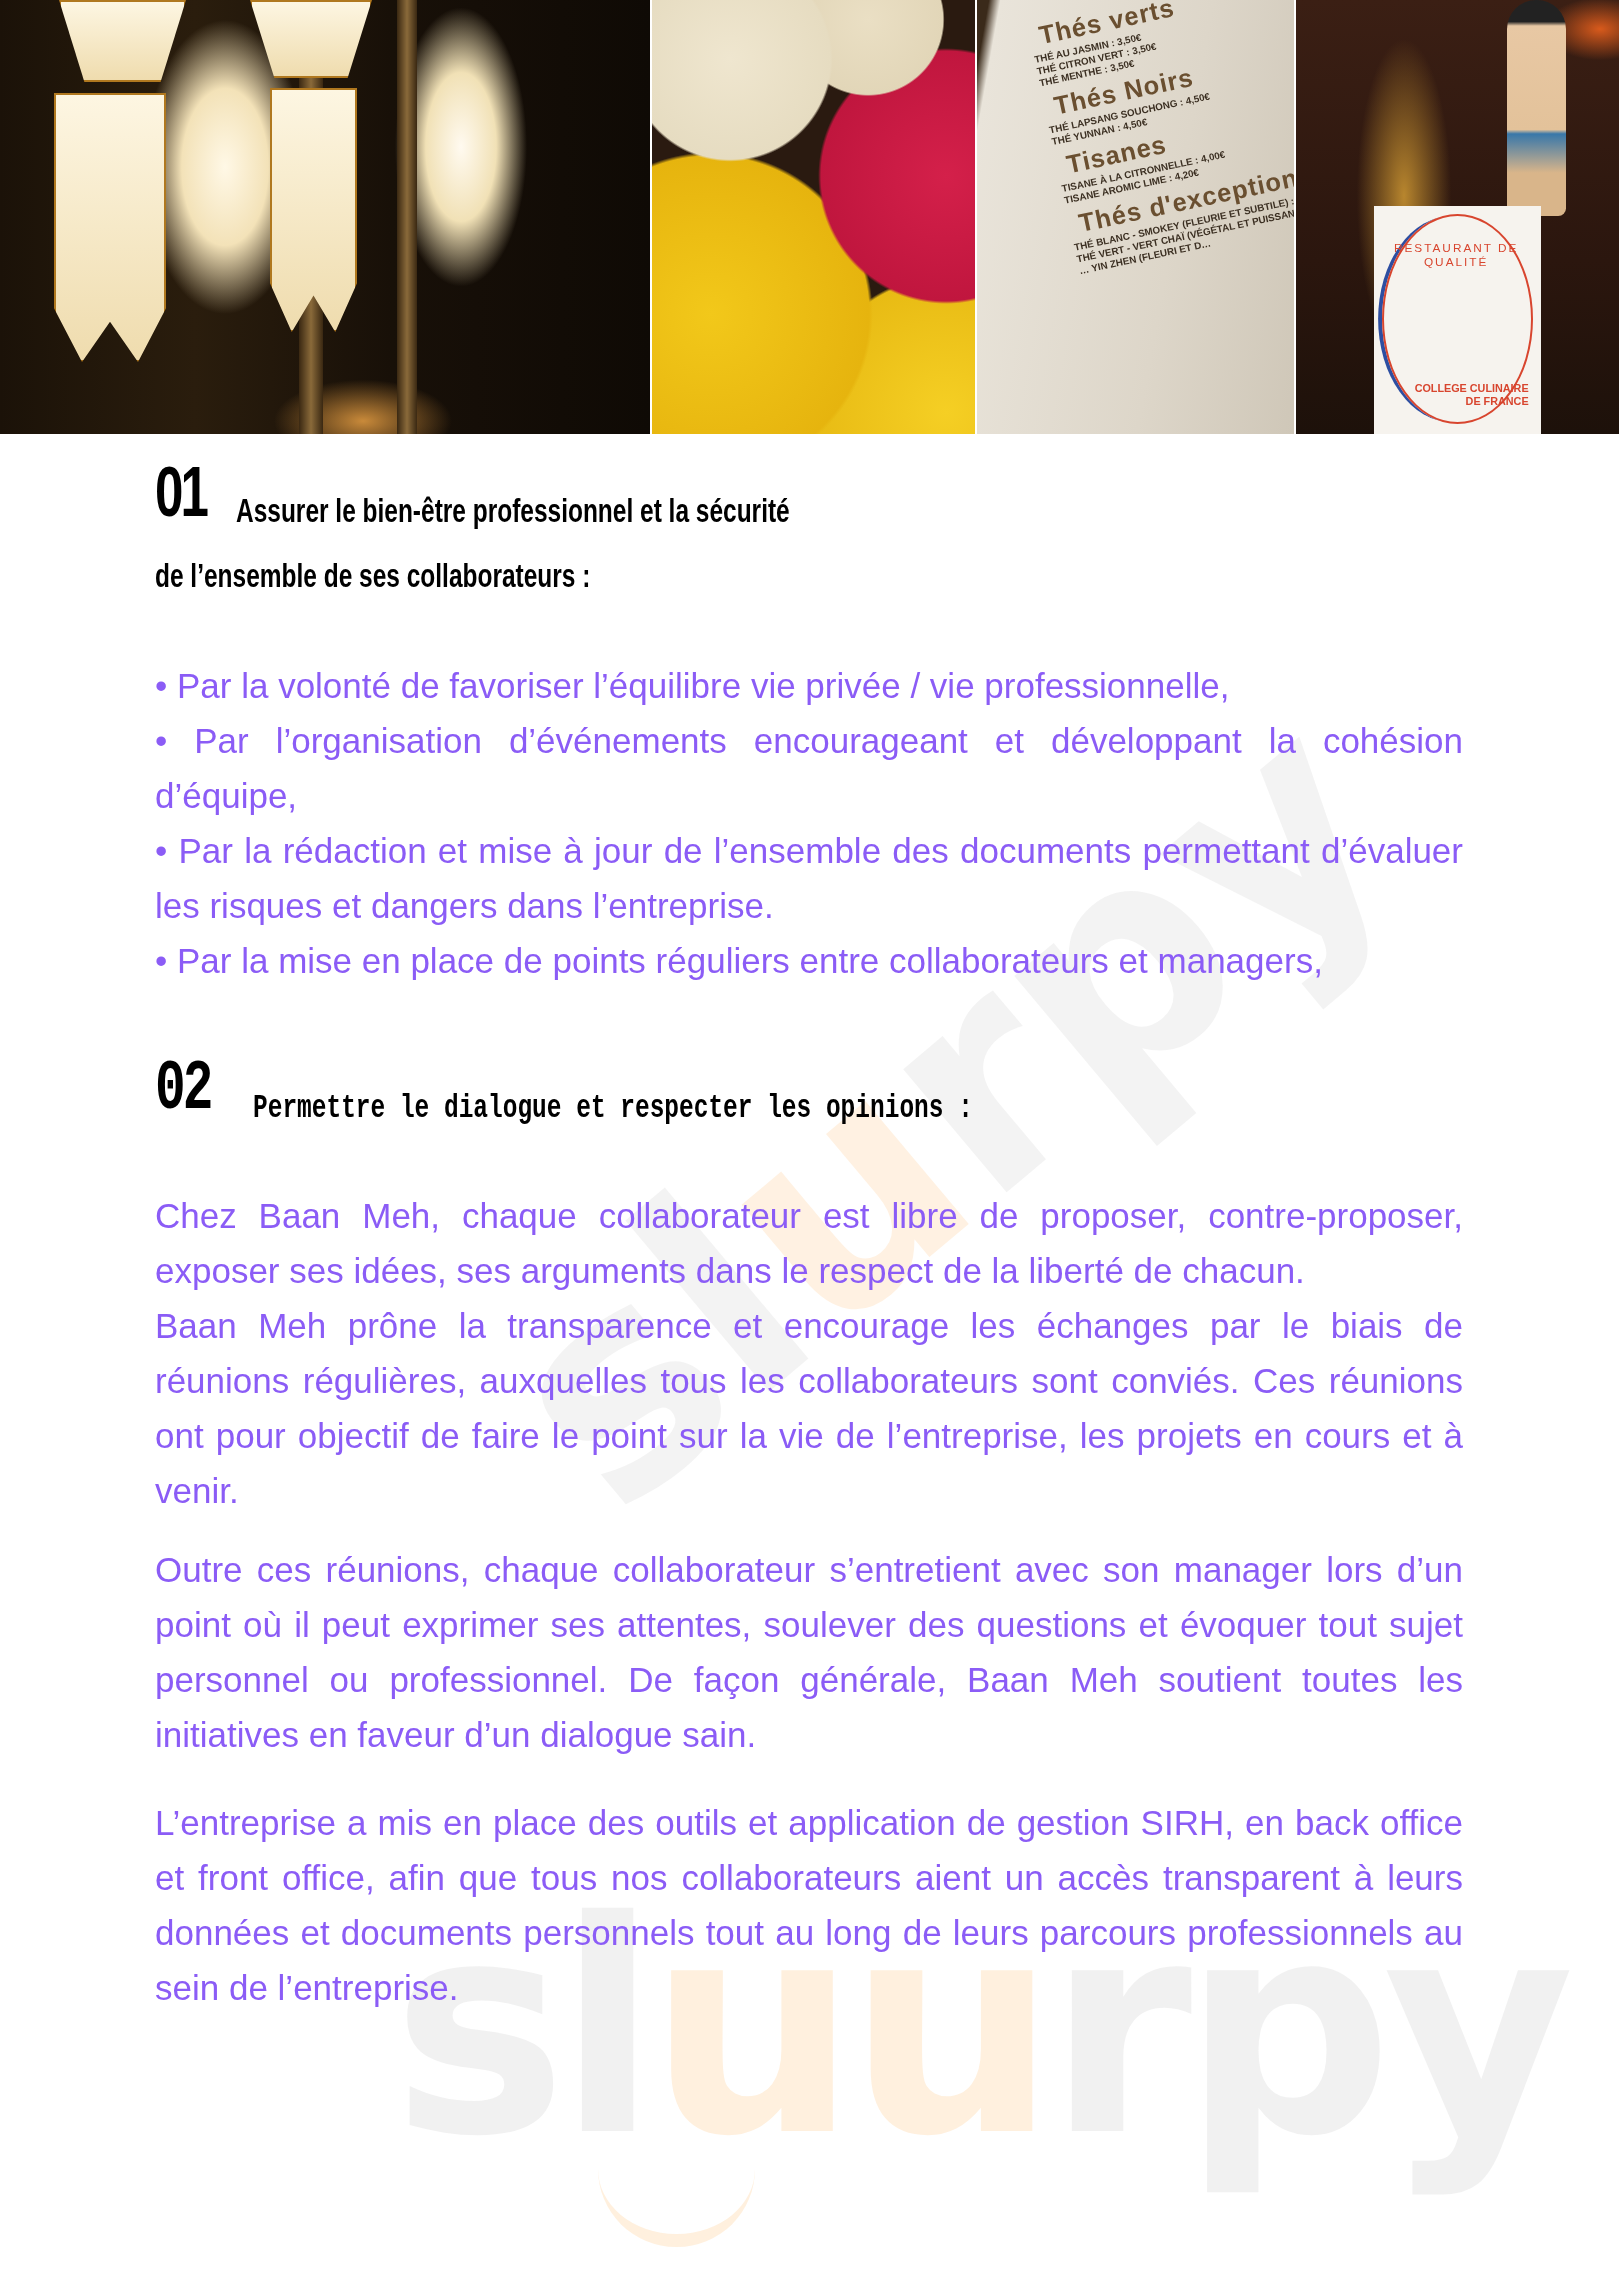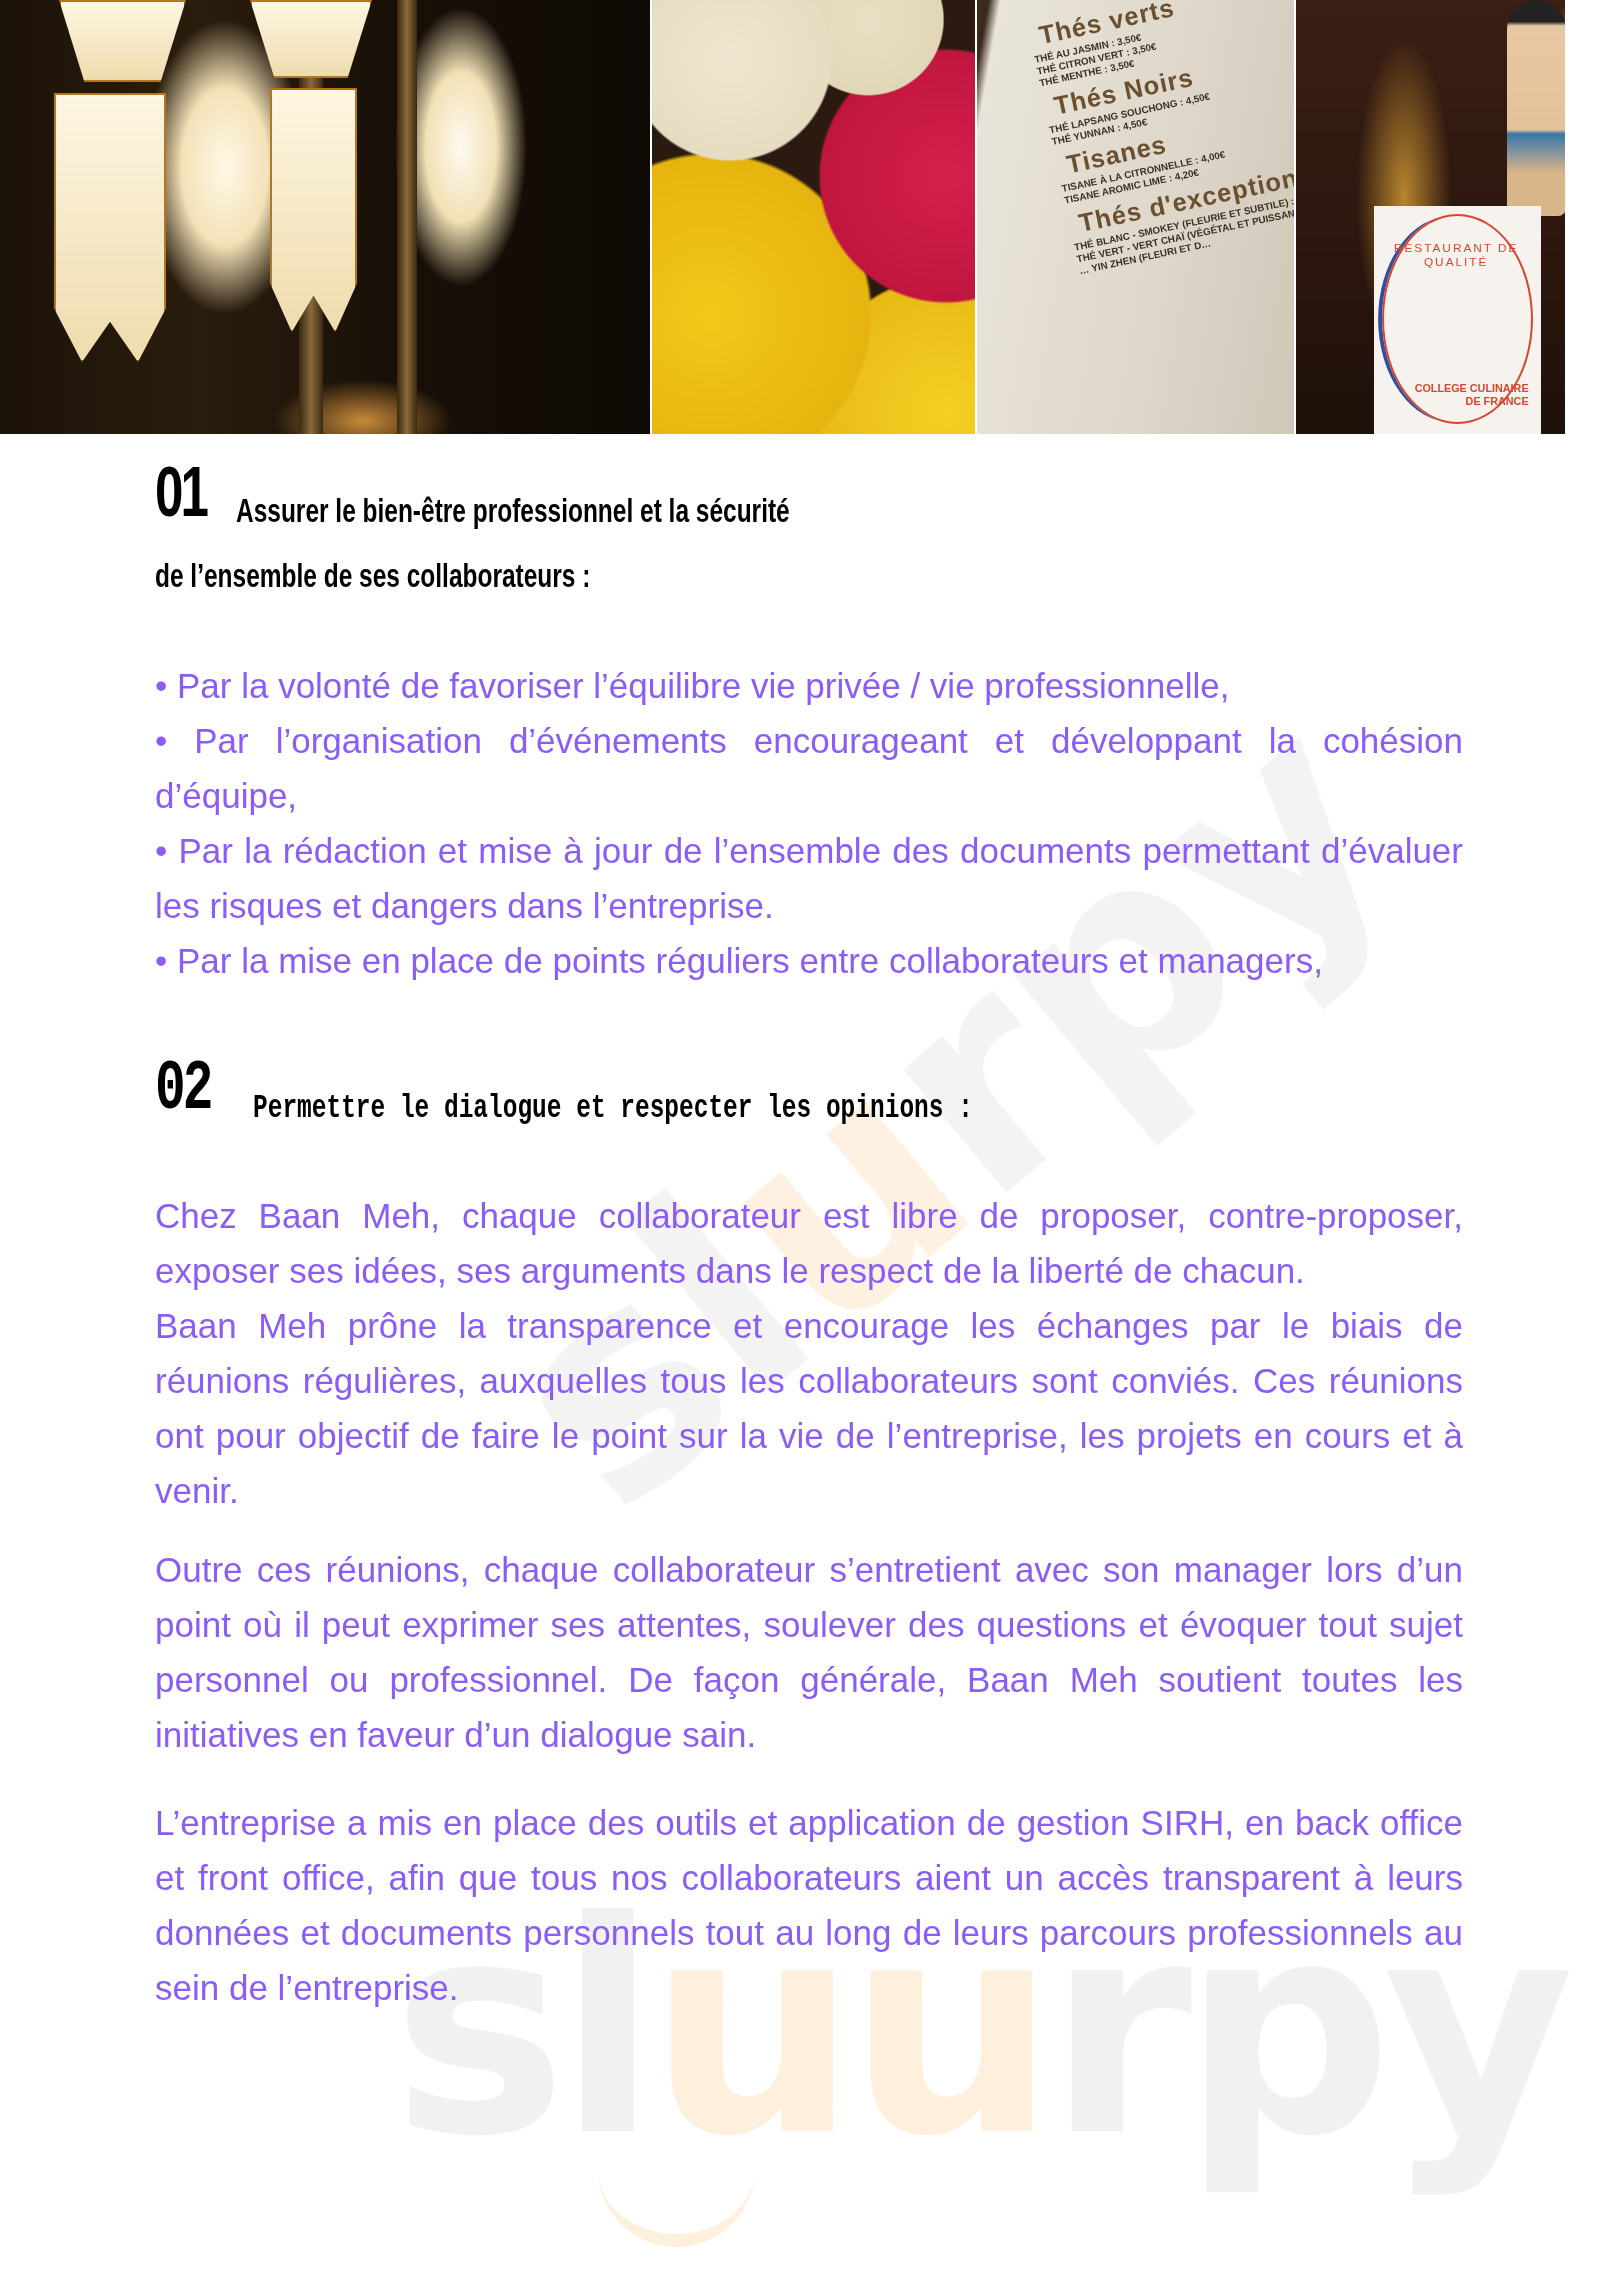--- a/index.html
+++ b/index.html
@@ -21,21 +21,21 @@
       radial-gradient(circle 88px at 216px 19.6px, #eadfc4 0%, #e2d6b8 85%, rgba(0,0,0,0) 87%),
       radial-gradient(circle 147px at 294px 176px, #d4204a 0%, #c0163e 85%, rgba(0,0,0,0) 87%),
       radial-gradient(circle 186px at 59px 314px, #f2c81a 0%, #e6b40e 85%, rgba(0,0,0,0) 87%),
       radial-gradient(circle 157px at 294px 412px, #f5cf24 0%, #e8bb14 85%, rgba(0,0,0,0) 87%),
       #2a1a10; }
   .p-menu { width:317px; background:
       linear-gradient(100deg, #3a2a1a 0%, #3a2a1a 3%, #e9e4da 6%, #ddd6c9 60%, #cfc7b8 100%); }
   .menu-lines { position:absolute; left:39px; top:19.6px; width:265px; transform:rotate(-12deg); transform-origin:left top; font-family:"Liberation Sans Narrow", "Liberation Sans", sans-serif; color:#3b2f22; }
   .menu-title { font-size:25.5px; font-weight:bold; color:#6a4f30; letter-spacing:1px; margin:5.9px 0 2px 19.6px; }
   .menu-item { font-size:9.8px; font-weight:bold; margin:0 0 1px 9.8px; white-space:nowrap; }
-  .p-statue { width:269px; background:
+  .p-statue { width:323px; background:
       radial-gradient(ellipse 69px 39px at 304px 29px, #d85a1c 0%, rgba(0,0,0,0) 80%),
       radial-gradient(ellipse 59px 196px at 108px 196px, #b8862e 0%, rgba(0,0,0,0) 80%),
       linear-gradient(180deg,#3b1f14 0%, #2b160e 60%, #1d110a 100%); }
   .statue-body { position:absolute; left:211px; top:0; width:59px; height:216px; border-radius:29px 29px 7.8px 7.8px; background:linear-gradient(180deg,#222 0,#222 10%,#e8c8a4 12%,#e3c29a 60%,#3877a9 62%,#d9b58a 80%); }
   .card { position:absolute; left:78px; top:206px; width:167px; height:228px; background:#f6f3ee; }
   .card-ring { position:absolute; left:7.8px; top:7.8px; width:147px; height:206px; border-radius:50%; border:2.9px solid #d8452e; box-shadow:-5.9px 0 0 -2px #2d4ea1; }
   .card-text { position:absolute; left:17.6px; top:176px; width:137px; text-align:right; font-size:10.8px; font-weight:bold; color:#d8452e; line-height:12.7px; }
   .card-arc { position:absolute; left:13.7px; top:35px; width:137px; text-align:center; font-size:11.8px; color:#d8452e; letter-spacing:2px; }
 
   

